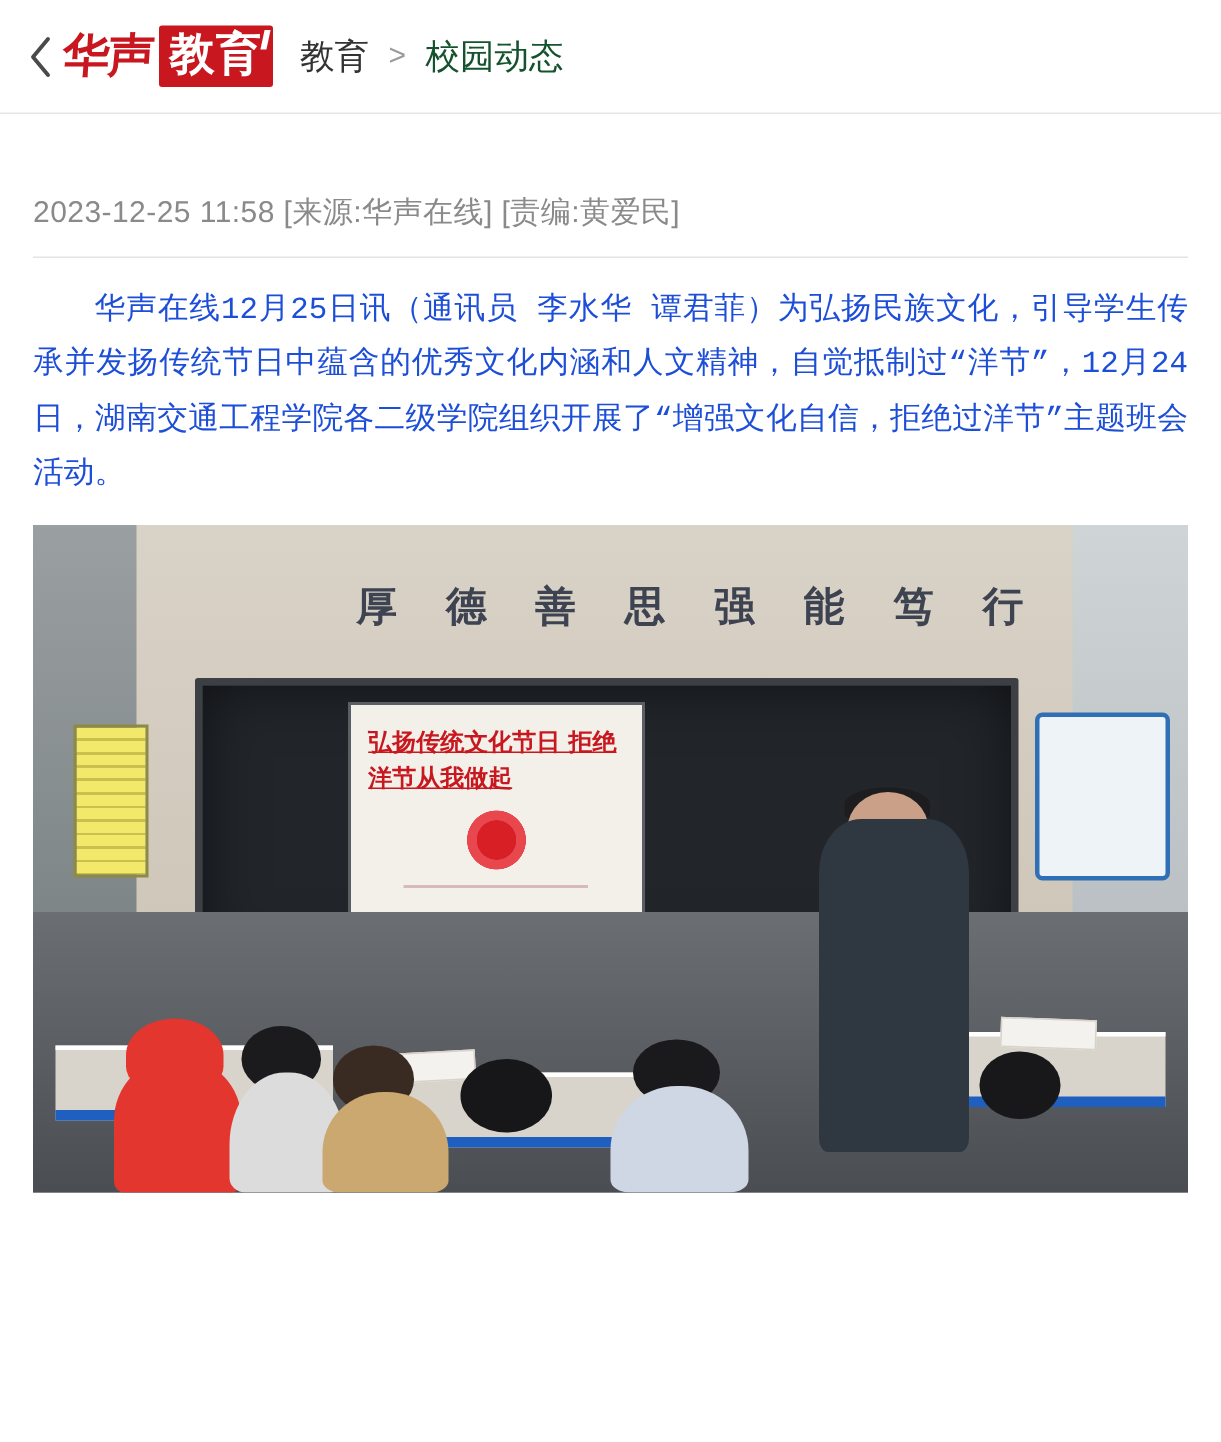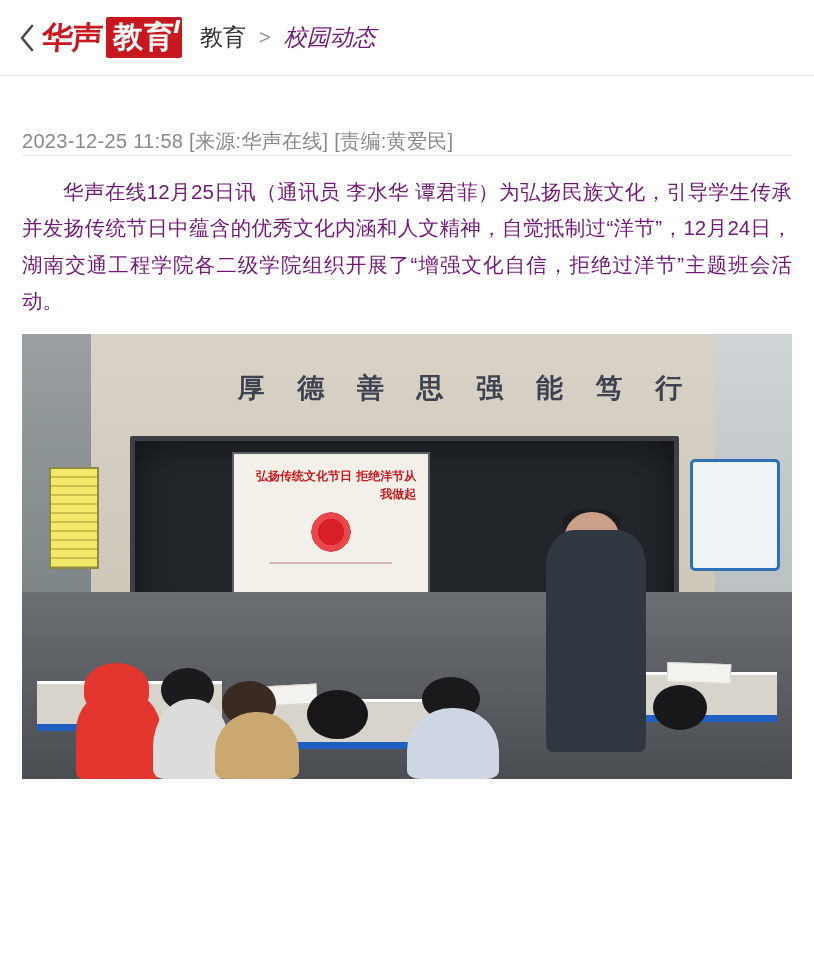--- a/index.html
+++ b/index.html
@@ -83,54 +83,56 @@
   }
   .crumb {
     color: #333;
     cursor: pointer;
   }
   .crumb-sep {
     margin: 0 13px;
     color: #9a9a9a;
     font-size: 20px;
   }
-  .crumb-current { color: #701a75; font-style: italic; }
+  .crumb-current { color: #14532d; }
 
   
   .article {
     padding: 22px 22px 0 22px;
     box-sizing: border-box;
   }
   h1.headline {
     margin: 8px 0 0 0;
     font-size: 37px;
     line-height: 1.32;
     font-weight: bold;
     color: #1a1a1a;
     letter-spacing: 0.5px;
     font-family: "Liberation Sans", "DejaVu Sans", sans-serif;
   }
   .meta {
     margin-top: 30px;
+    margin-bottom: 16px;
     font-size: 20px;
     color: #8a8a8a;
     letter-spacing: 0.3px;
   }
   .divider {
     border: 0;
     border-top: 1px solid #e3e3e3;
     margin: 0 0 18px 0;
   }
   p.body-text {
     margin: 0 0 14px 0;
     font-size: 20.5px;
     line-height: 1.78;
-    color: #701a75;
+    color: #1d4ed8;
     text-indent: 2em;
     text-align: justify;
+    font-family: Liberation Mono, monospace;
   }
 
   
   .photo-wrap {
     margin-top: 14px;
     width: 100%;
   }
   .photo {
     position: relative;
     width: 100%;
@@ -184,25 +186,26 @@
     background: #f3f0ea;
     border: 2px solid #5a5f66;
   }
   .screen-inner {
     position: absolute; inset: 6%;
     display: flex; flex-direction: column; align-items: center;
   }
   .screen-title {
     color: #c8171e;
     font-family: "DejaVu Serif", "Liberation Serif", serif;
-    font-size: 12px;
+    font-size: 16px;
     font-weight: bold;
     line-height: 1.5;
-    text-align: right;
+    text-align: left;
     margin-top: 4px;
+    text-decoration: underline;
   }
   .screen-cut {
     width: 46px; height: 46px; margin-top: 6px;
     background: radial-gradient(circle at 50% 50%, #d81f26 0 40%, #e8484d 41% 60%, transparent 61%);
     border-radius: 50%;
   }
   .screen-line {
     width: 72%; height: 2px; background: #d9b9b9; margin-top: 7px;
   }
   .whiteboard-r {

